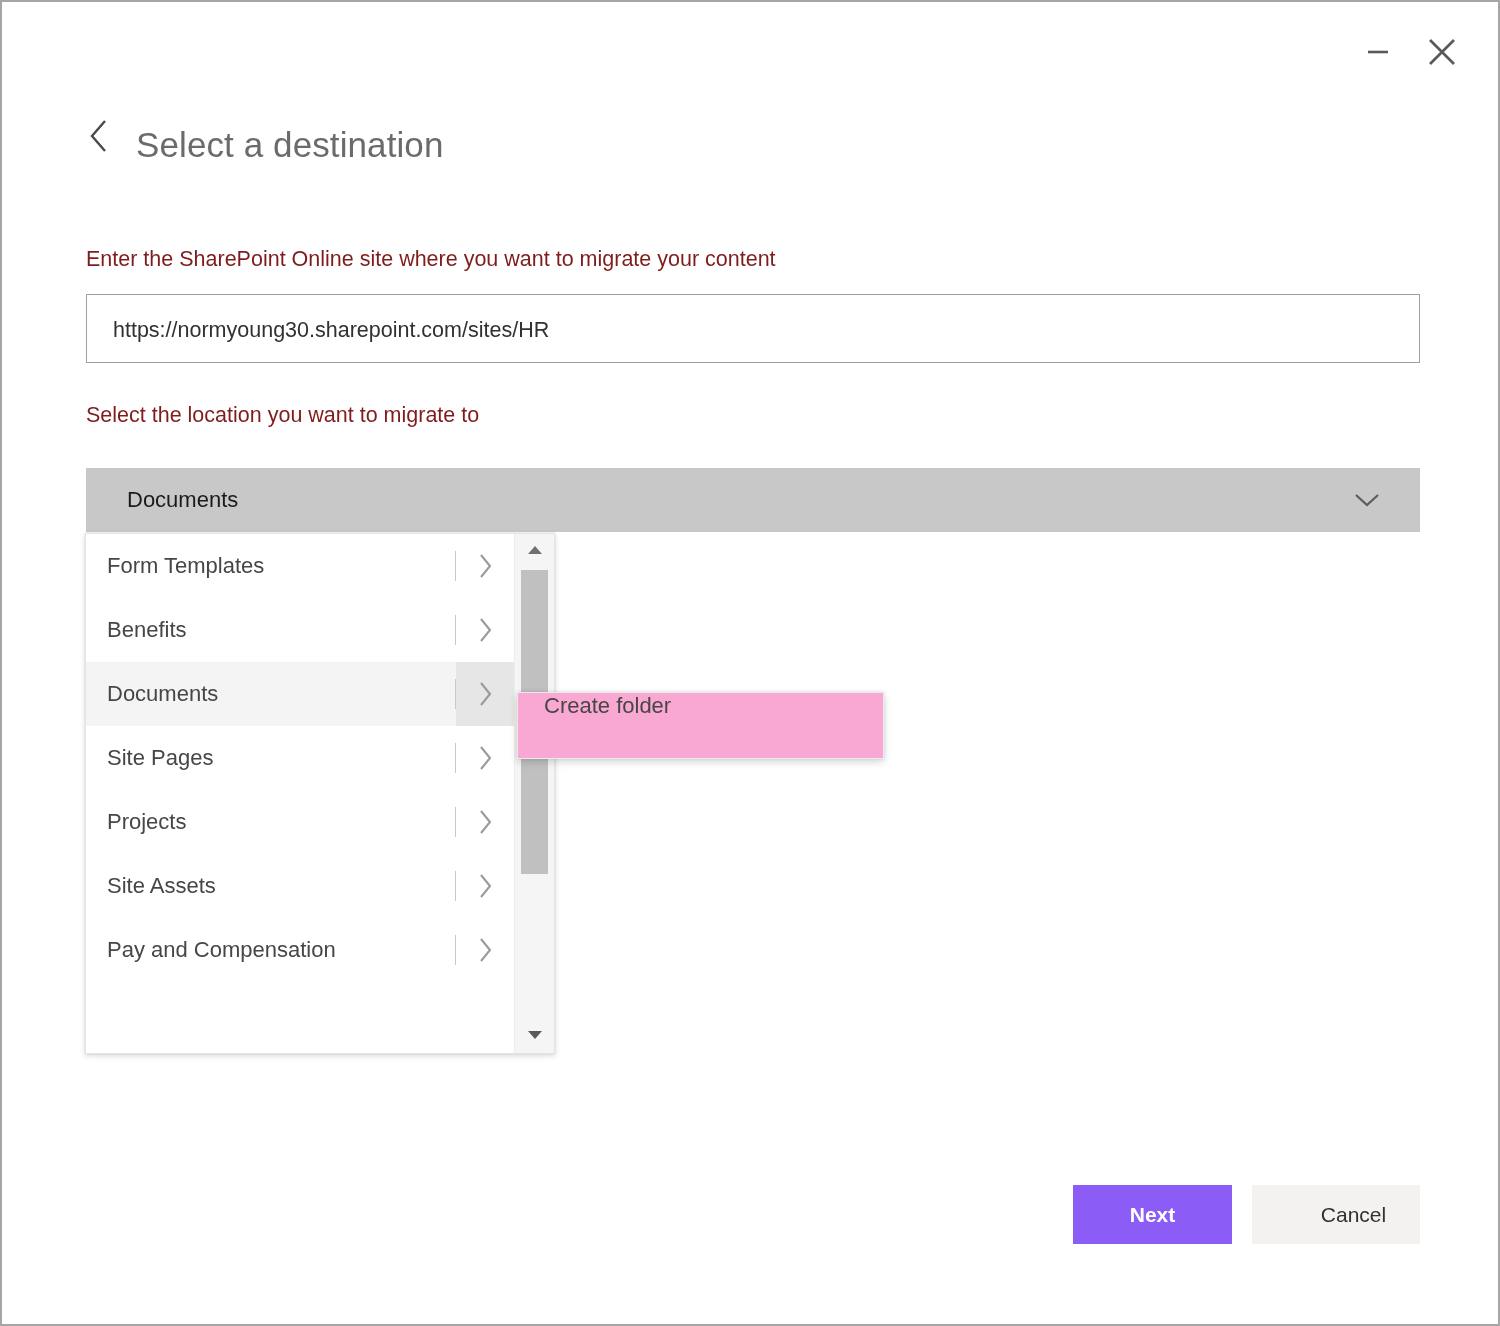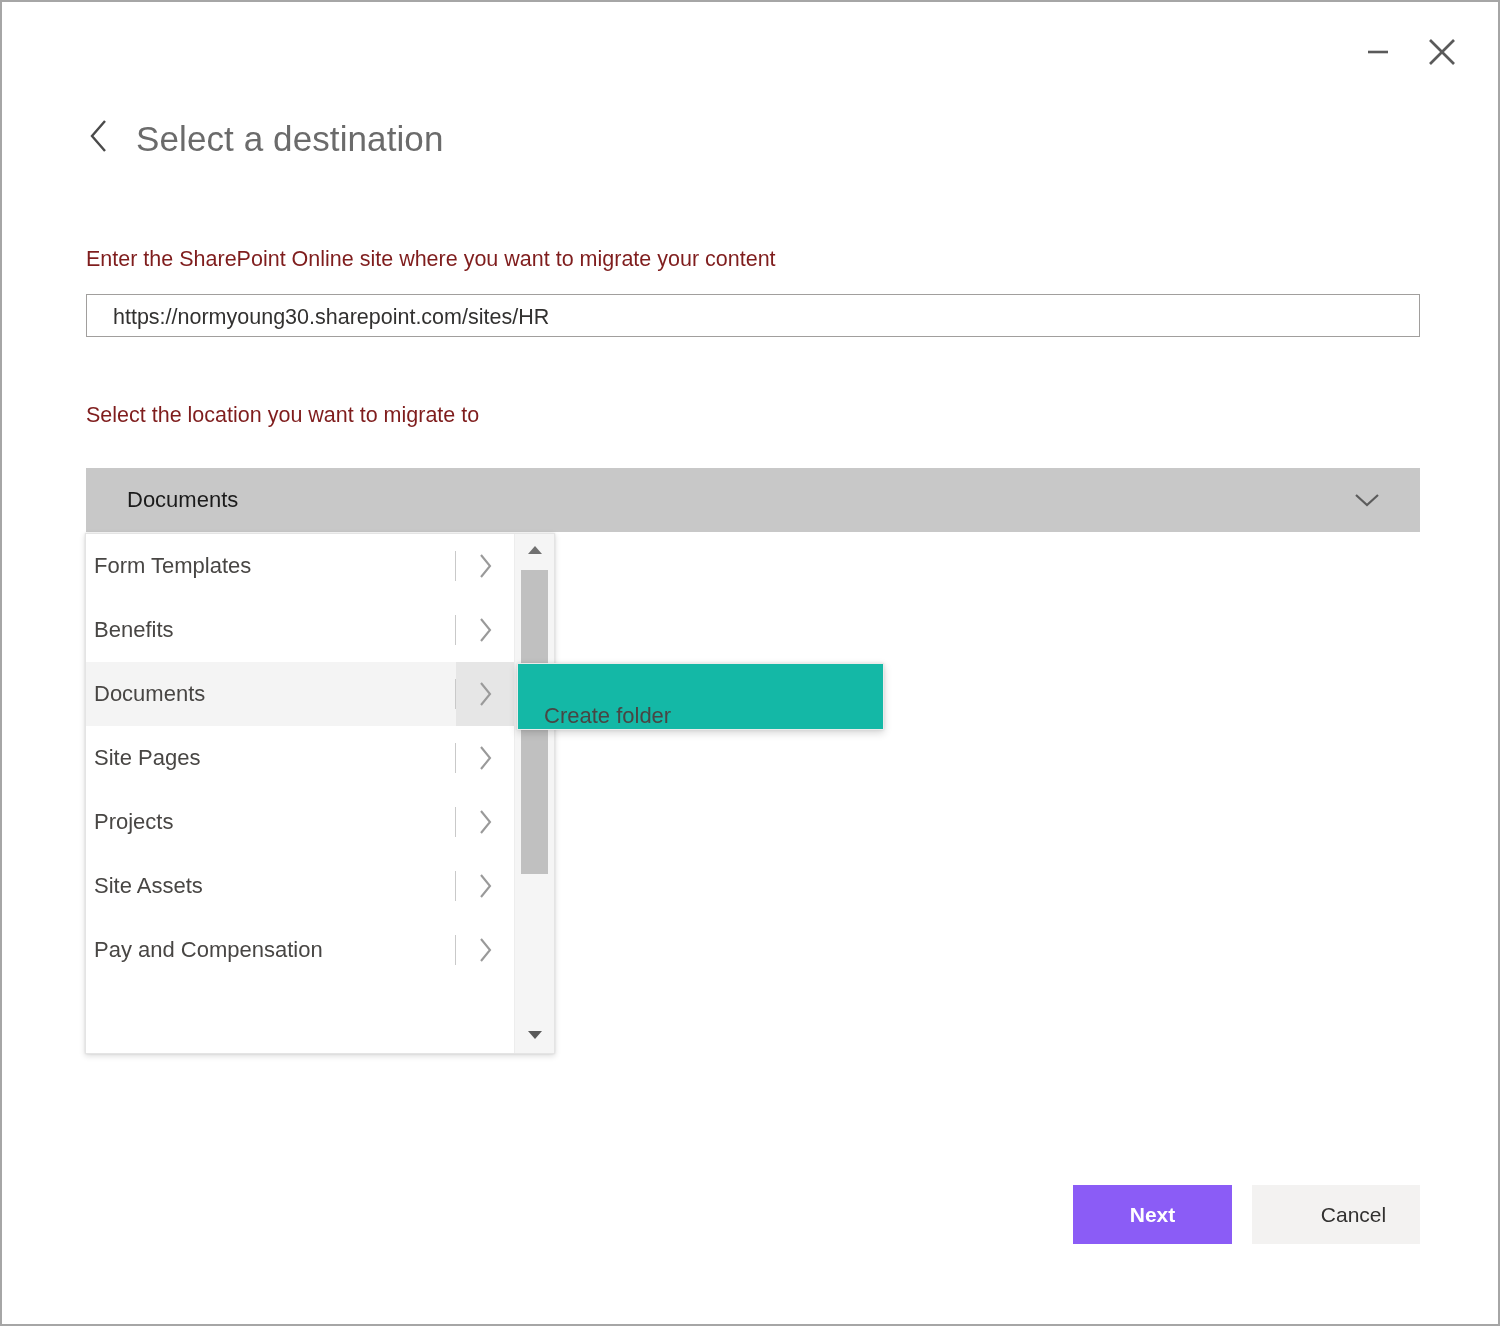--- a/index.html
+++ b/index.html
@@ -39,21 +39,21 @@
   #btn-minimize { right: 92px; }
   #btn-close    { right: 28px; }
   .win-btn svg { display: block; }
 
   
   #page-header {
     position: absolute;
     top: 112px;
     left: 80px;
     display: flex;
-    align-items: center;
+    align-items: flex-end;
     gap: 20px;
   }
   #back-button {
     width: 34px;
     height: 48px;
     display: flex;
     align-items: center;
     justify-content: center;
     cursor: default;
   }
@@ -75,21 +75,21 @@
     white-space: nowrap;
   }
   #label-site { top: 245px; }
   #label-location { top: 401px; }
 
   #site-input {
     position: absolute;
     left: 84px;
     top: 292px;
     width: 1334px;
-    height: 43px;
+    height: 69px;
     border: 1px solid #a19f9d;
     background: #ffffff;
     font-family: "Liberation Sans", sans-serif;
     font-size: 21.5px;
     color: #323130;
     padding: 4px 0 0 26px;
     outline: none;
   }
 
   
@@ -142,21 +142,21 @@
     display: flex;
     align-items: stretch;
     cursor: default;
     background: #ffffff;
   }
   .list-item.selected { background: #f4f4f4; }
   .item-label {
     flex: 1;
     display: flex;
     align-items: center;
-    padding-left: 8px;
+    padding-left: 21px;
     font-size: 22px;
     color: #484644;
     white-space: nowrap;
   }
   .item-divider {
     width: 1px;
     align-self: center;
     height: 30px;
     background: #c9c9c9;
   }
@@ -195,28 +195,28 @@
     top: 36px;
     height: 304px;
     background: #c0c0c0;
     cursor: default;
   }
 
   
   #create-folder-flyout {
     position: absolute;
     left: 515px;
-    top: 661px;
+    top: 690px;
     width: 367px;
     height: 67px;
-    background: #14b8a6;
+    background: #f9a8d4;
     border: 1px solid #ebebeb;
     box-shadow: 0 3px 8px rgba(0,0,0,0.16), 0 0 3px rgba(0,0,0,0.10);
     display: flex;
-    align-items: flex-end;
+    align-items: flex-start;
     cursor: default;
   }
   #create-folder-label {
     margin-left: 26px;
     font-size: 22px;
     color: #484644;
   }
 
   
   #footer {

